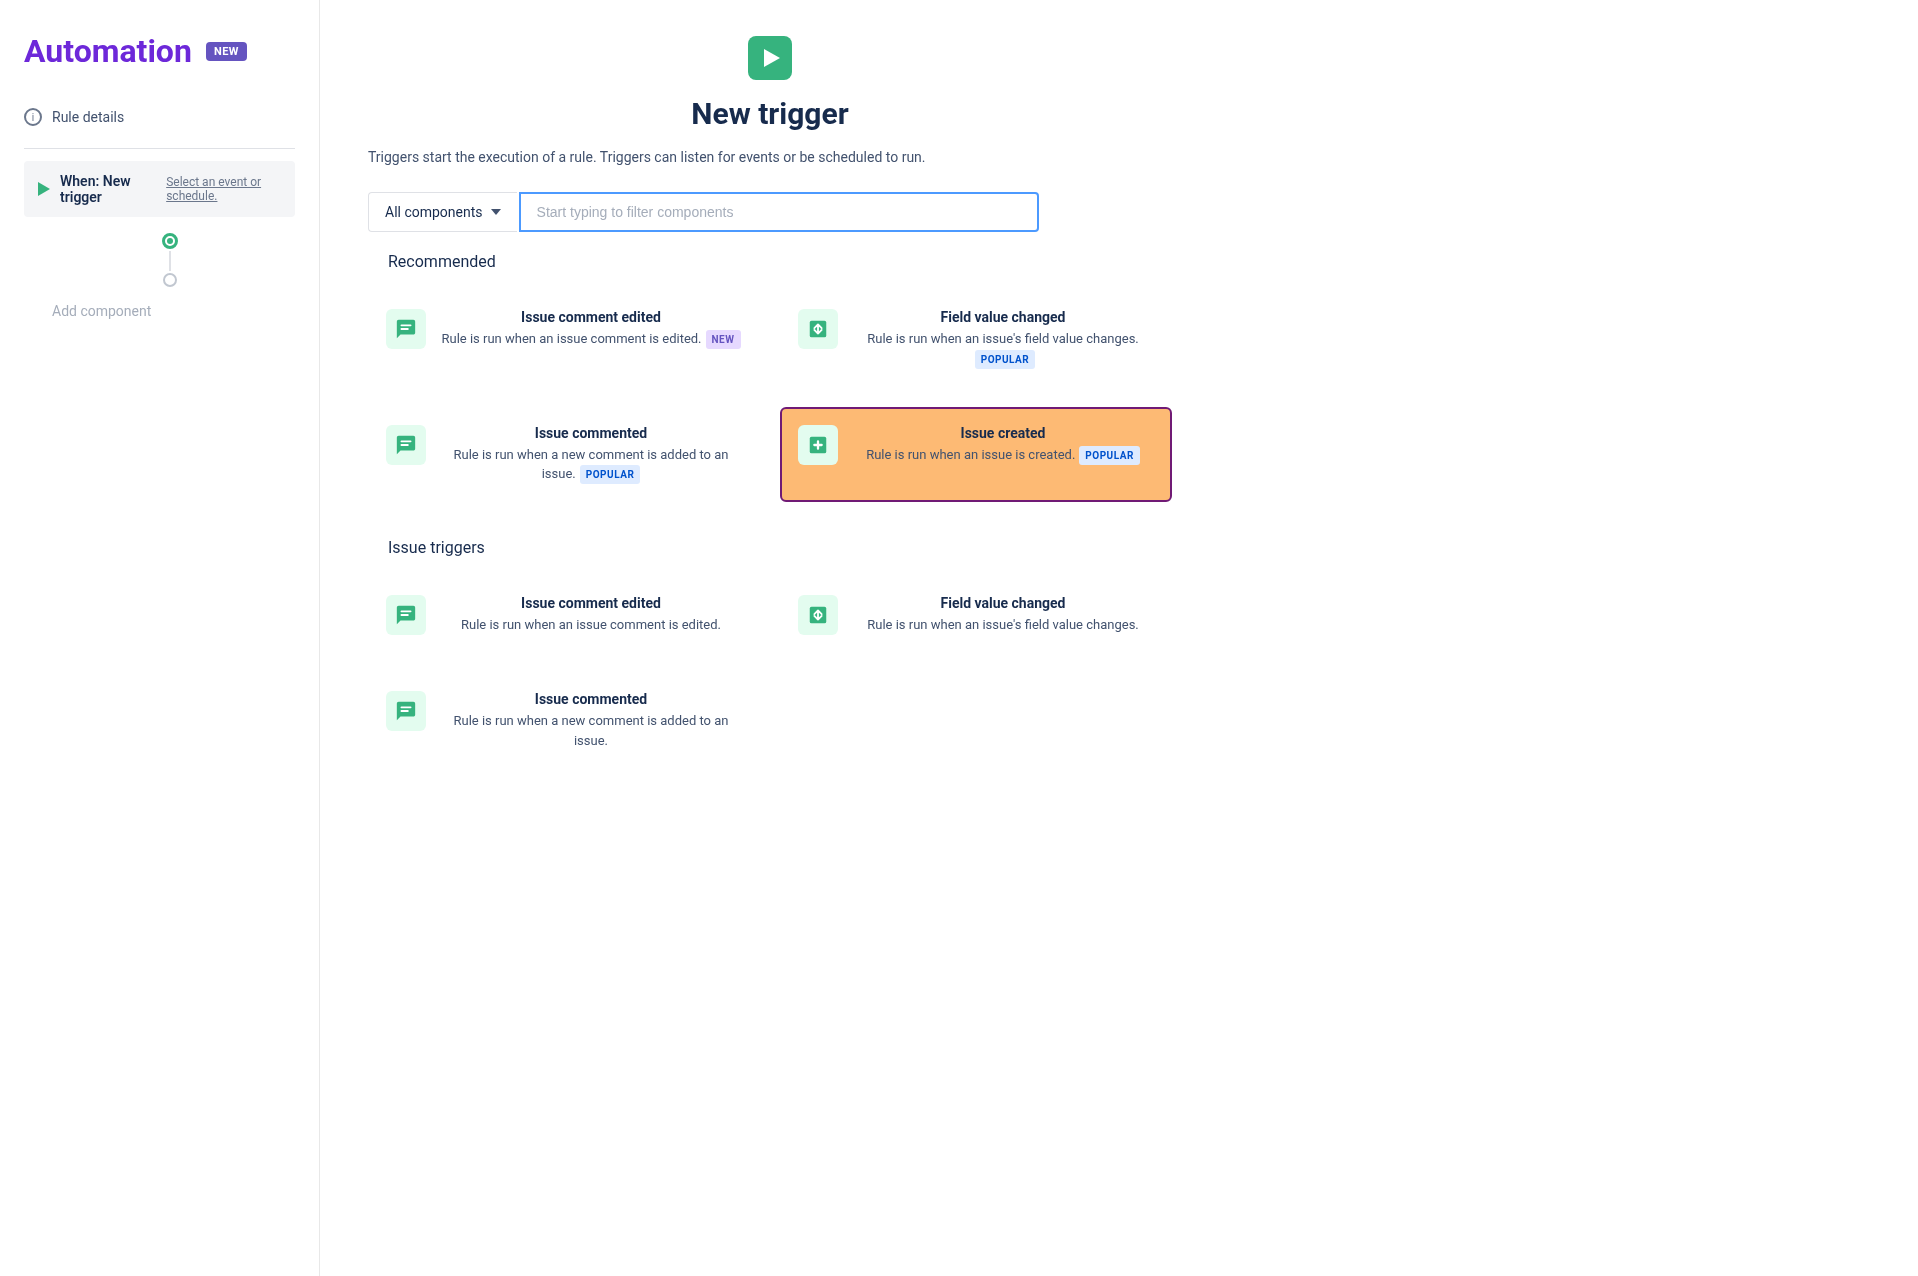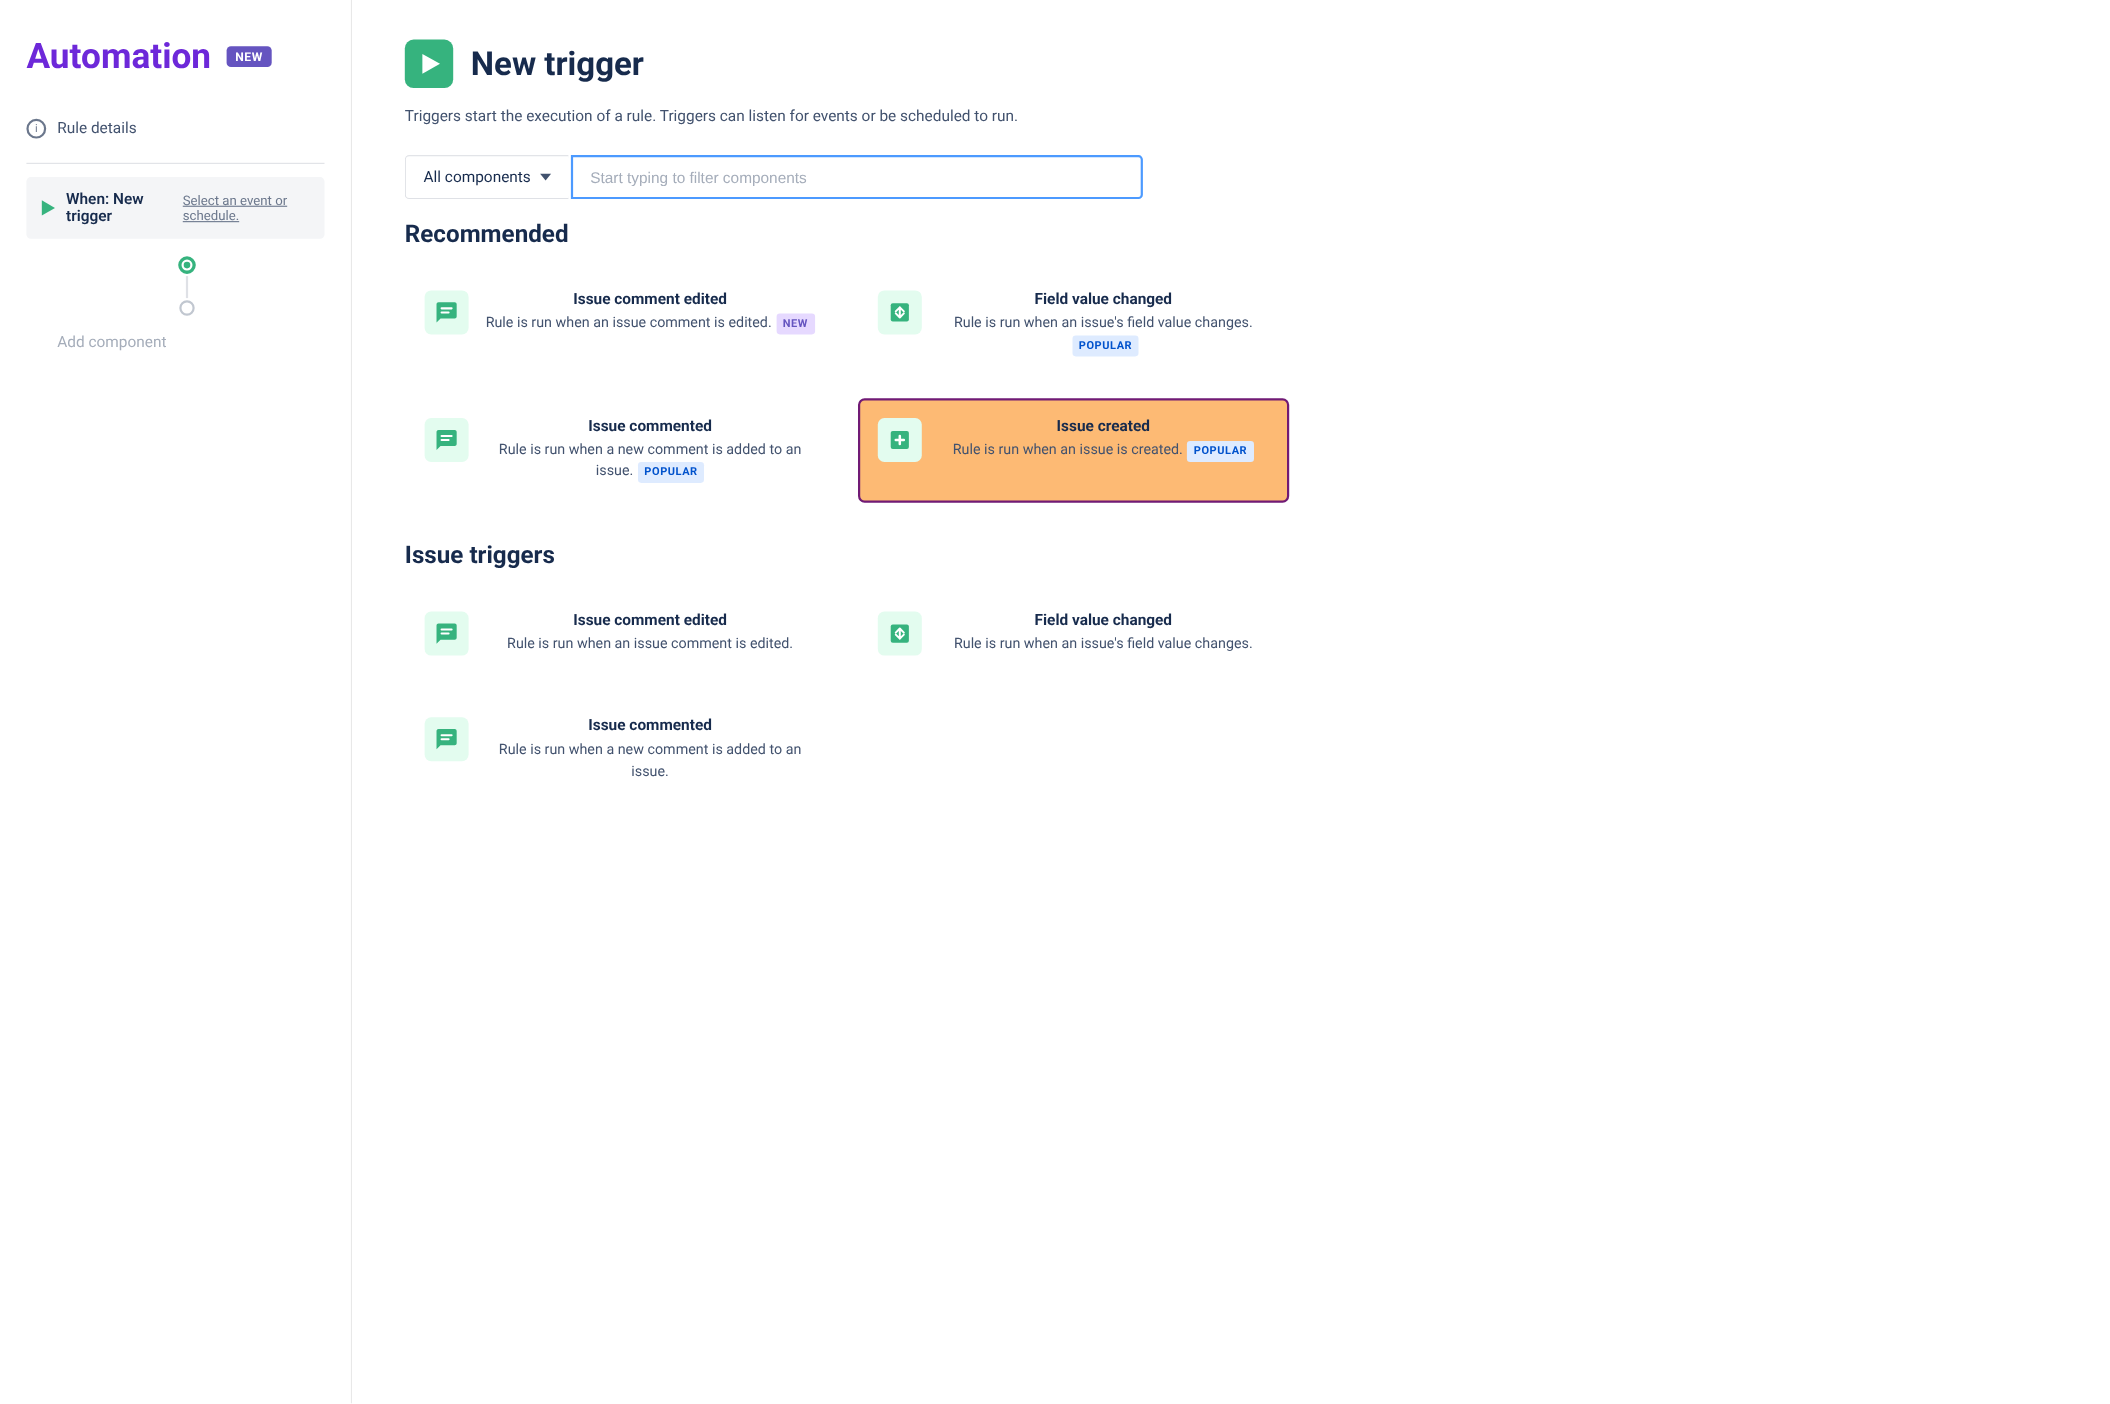--- a/index.html
+++ b/index.html
@@ -170,20 +170,21 @@
       flex: 1;
       padding: 36px 48px;
       max-width: 900px;
     }
 
     .page-header {
       display: flex;
       align-items: center;
       gap: 16px;
       margin-bottom: 16px;
+      flex-direction: column;
     }
 
     .header-play-btn {
       width: 44px;
       height: 44px;
       background: #36b37e;
       border-radius: 8px;
       display: flex;
       align-items: center;
       justify-content: center;
@@ -253,24 +254,25 @@
       outline: none;
       max-width: 520px;
     }
 
     .filter-input::placeholder {
       color: #a5adba;
     }
 
     
     .section-title {
-      font-size: 22px;
-      font-weight: 700;
+      font-size: 16px;
+      font-weight: 400;
       color: #172b4d;
       margin-bottom: 20px;
+      margin-left: 20px;
     }
 
     
     .cards-grid {
       display: grid;
       grid-template-columns: 1fr 1fr;
       gap: 20px;
       margin-bottom: 36px;
     }
 

